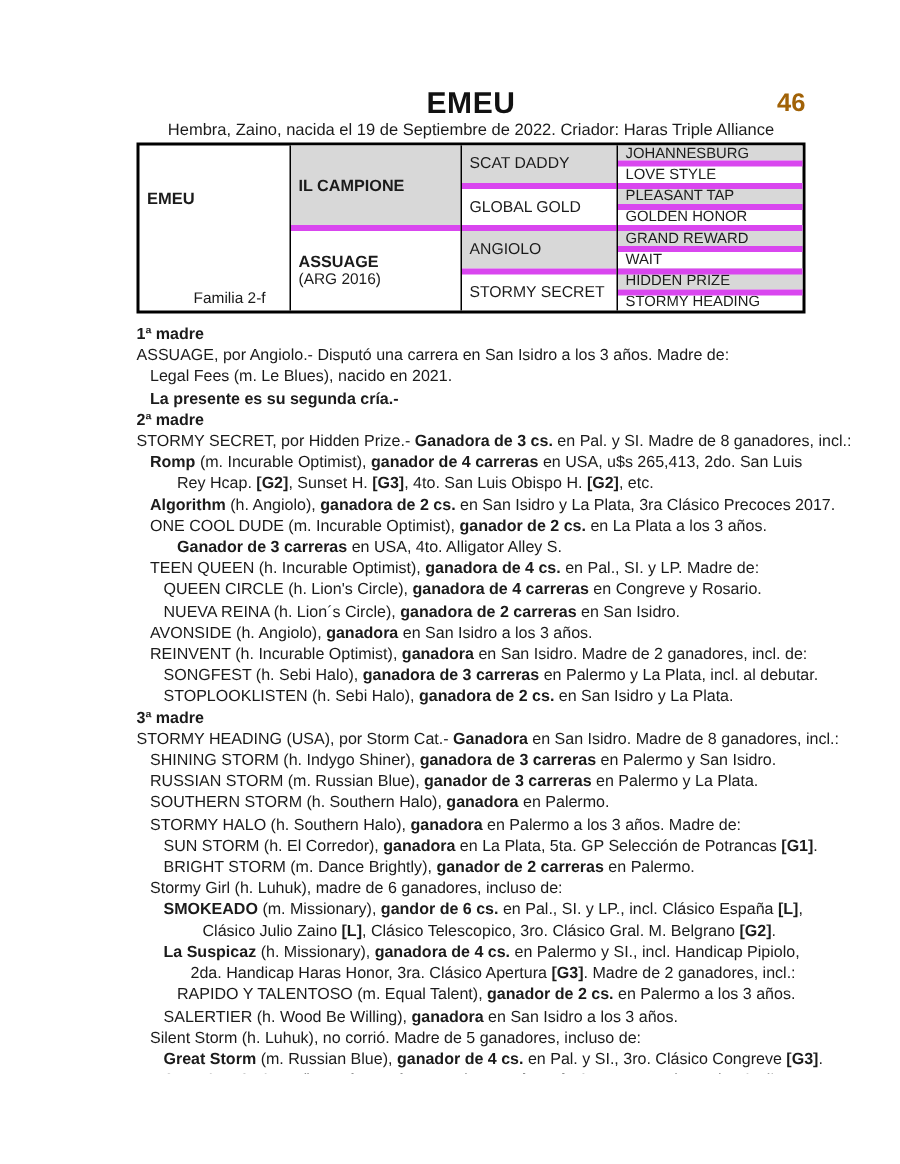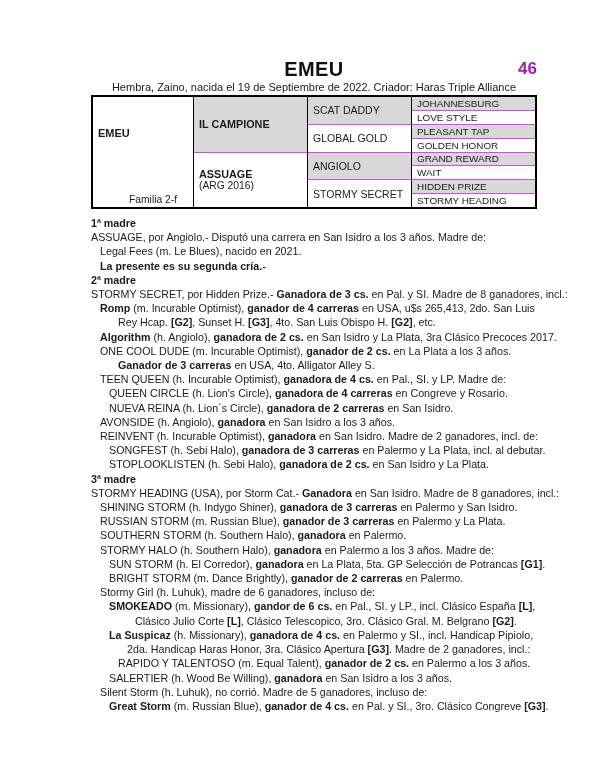--- a/index.html
+++ b/index.html
@@ -6,41 +6,41 @@
   .page{
     position:relative;width:600px;height:716px;background:#ffffff;
     font-family:"Liberation Sans",sans-serif;color:#1b1b1b;overflow:hidden;
   }
   .content{position:absolute;left:91px;top:58px;width:446px;}
   .header{position:relative;height:22px;}
   .title{
     text-align:center;font-size:20px;font-weight:bold;letter-spacing:.4px;color:#111;
   }
   .page-number{
-    position:absolute;right:0;top:1px;font-size:17px;font-weight:bold;color:#a21caf;
+    position:absolute;right:0;top:1px;font-size:17px;font-weight:bold;color:#a16207;
   }
   .subtitle{
     text-align:center;font-size:11px;margin-top:1px;white-space:nowrap;color:#1b1b1b;
   }
   
   .ptable{
     margin-top:2px;width:446px;height:114px;border:2px solid #000;
     box-sizing:border-box;display:flex;background:#fff;
   }
   .pcol{display:flex;flex-direction:column;box-sizing:border-box;}
   .pcol + .pcol{border-left:1px solid #000;}
   .pcol1{width:100px;}
   .pcol2{width:114px;}
   .pcol3{width:104px;}
   .pcol4{width:124px;}
   .pcell{
     flex:1;display:flex;flex-direction:column;justify-content:center;
     padding-left:5px;box-sizing:border-box;overflow:hidden;
   }
-  .pcell + .pcell{border-top:1px solid #d946ef;}
+  .pcell + .pcell{border-top:4px solid #d946ef;}
   .shaded{background:#d8d8d8;}
   .subject-cell{justify-content:flex-start;padding-bottom:2px;}
   .subject-name{font-size:11px;font-weight:bold;margin-top:30px;}
   .family{font-size:10.3px;margin-top:auto;margin-left:31px;}
   .g1-name{font-size:10.8px;font-weight:bold;}
   .g1-detail{font-size:10.3px;}
   .g2-name{font-size:10.5px;}
   .g3-name{font-size:9.9px;}
   
   .notes{margin-top:7px;font-size:10.7px;line-height:14.2px;color:#1b1b1b;}
@@ -146,21 +146,21 @@
         <div class="note-line ind0"><b>3ª madre</b></div>
         <div class="note-line ind0"><span>STORMY HEADING (USA), por Storm Cat.- </span><b>Ganadora</b><span> en San Isidro. Madre de 8 ganadores, incl.:</span></div>
         <div class="note-line ind1"><span>SHINING STORM (h. Indygo Shiner), </span><b>ganadora de 3 carreras</b><span> en Palermo y San Isidro.</span></div>
         <div class="note-line ind1"><span>RUSSIAN STORM (m. Russian Blue), </span><b>ganador de 3 carreras</b><span> en Palermo y La Plata.</span></div>
         <div class="note-line ind1"><span>SOUTHERN STORM (h. Southern Halo), </span><b>ganadora</b><span> en Palermo.</span></div>
         <div class="note-line ind1"><span>STORMY HALO (h. Southern Halo), </span><b>ganadora</b><span> en Palermo a los 3 años. Madre de:</span></div>
         <div class="note-line ind2"><span>SUN STORM (h. El Corredor), </span><b>ganadora</b><span> en La Plata, 5ta. GP Selección de Potrancas </span><b>[G1]</b><span>.</span></div>
         <div class="note-line ind2"><span>BRIGHT STORM (m. Dance Brightly), </span><b>ganador de 2 carreras</b><span> en Palermo.</span></div>
         <div class="note-line ind1"><span>Stormy Girl (h. Luhuk), madre de 6 ganadores, incluso de:</span></div>
         <div class="note-line ind2"><b>SMOKEADO</b><span> (m. Missionary), </span><b>gandor de 6 cs.</b><span> en Pal., SI. y LP., incl. Clásico España </span><b>[L]</b><span>,</span></div>
-        <div class="note-line ind5"><span>Clásico Julio Corte </span><b>[L]</b><span>, Clásico Telescopico, 3ro. Clásico Gral. M. Belgrano </span><b>[G2]</b><span>.</span></div>
+        <div class="note-line ind5"><span>Clásico Julio Zaino </span><b>[L]</b><span>, Clásico Telescopico, 3ro. Clásico Gral. M. Belgrano </span><b>[G2]</b><span>.</span></div>
         <div class="note-line ind2"><b>La Suspicaz</b><span> (h. Missionary), </span><b>ganadora de 4 cs.</b><span> en Palermo y SI., incl. Handicap Pipiolo,</span></div>
         <div class="note-line ind4"><span>2da. Handicap Haras Honor, 3ra. Clásico Apertura </span><b>[G3]</b><span>. Madre de 2 ganadores, incl.:</span></div>
         <div class="note-line ind3"><span>RAPIDO Y TALENTOSO (m. Equal Talent), </span><b>ganador de 2 cs.</b><span> en Palermo a los 3 años.</span></div>
         <div class="note-line ind2"><span>SALERTIER (h. Wood Be Willing), </span><b>ganadora</b><span> en San Isidro a los 3 años.</span></div>
         <div class="note-line ind1"><span>Silent Storm (h. Luhuk), no corrió. Madre de 5 ganadores, incluso de:</span></div>
         <div class="note-line ind2"><b>Great Storm</b><span> (m. Russian Blue), </span><b>ganador de 4 cs.</b><span> en Pal. y SI., 3ro. Clásico Congreve </span><b>[G3]</b><span>.</span></div>
         <div class="note-line ind2"><span>SELECTA STORM (h. Perfectperformance), </span><b>ganadora de 2 cs.</b><span> en La Plata a los 3 años.</span></div>
       </div>
 
   </div>

